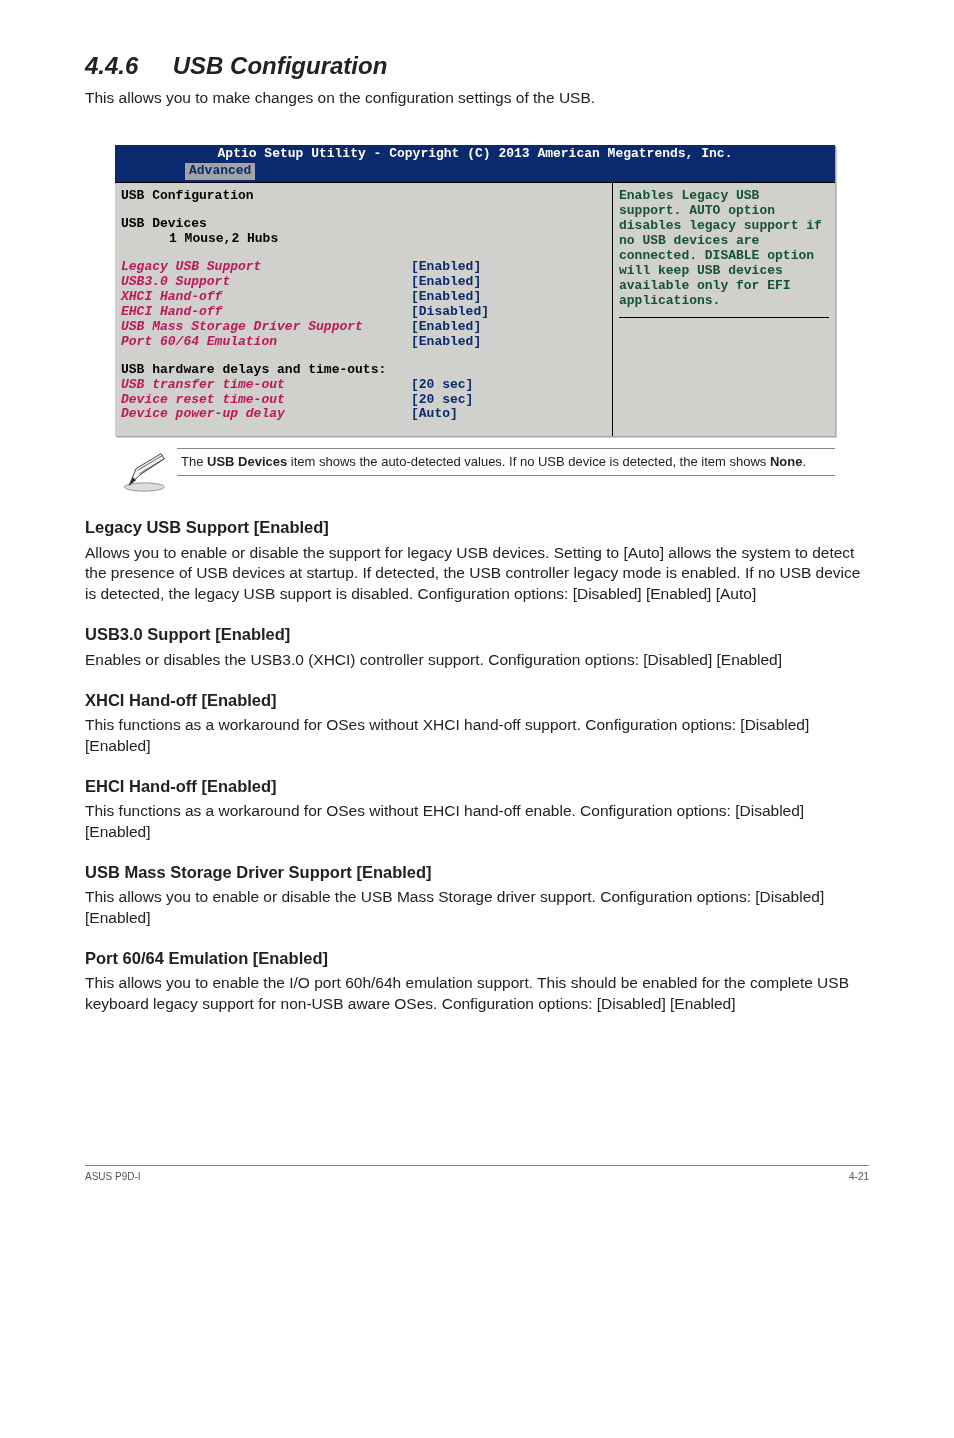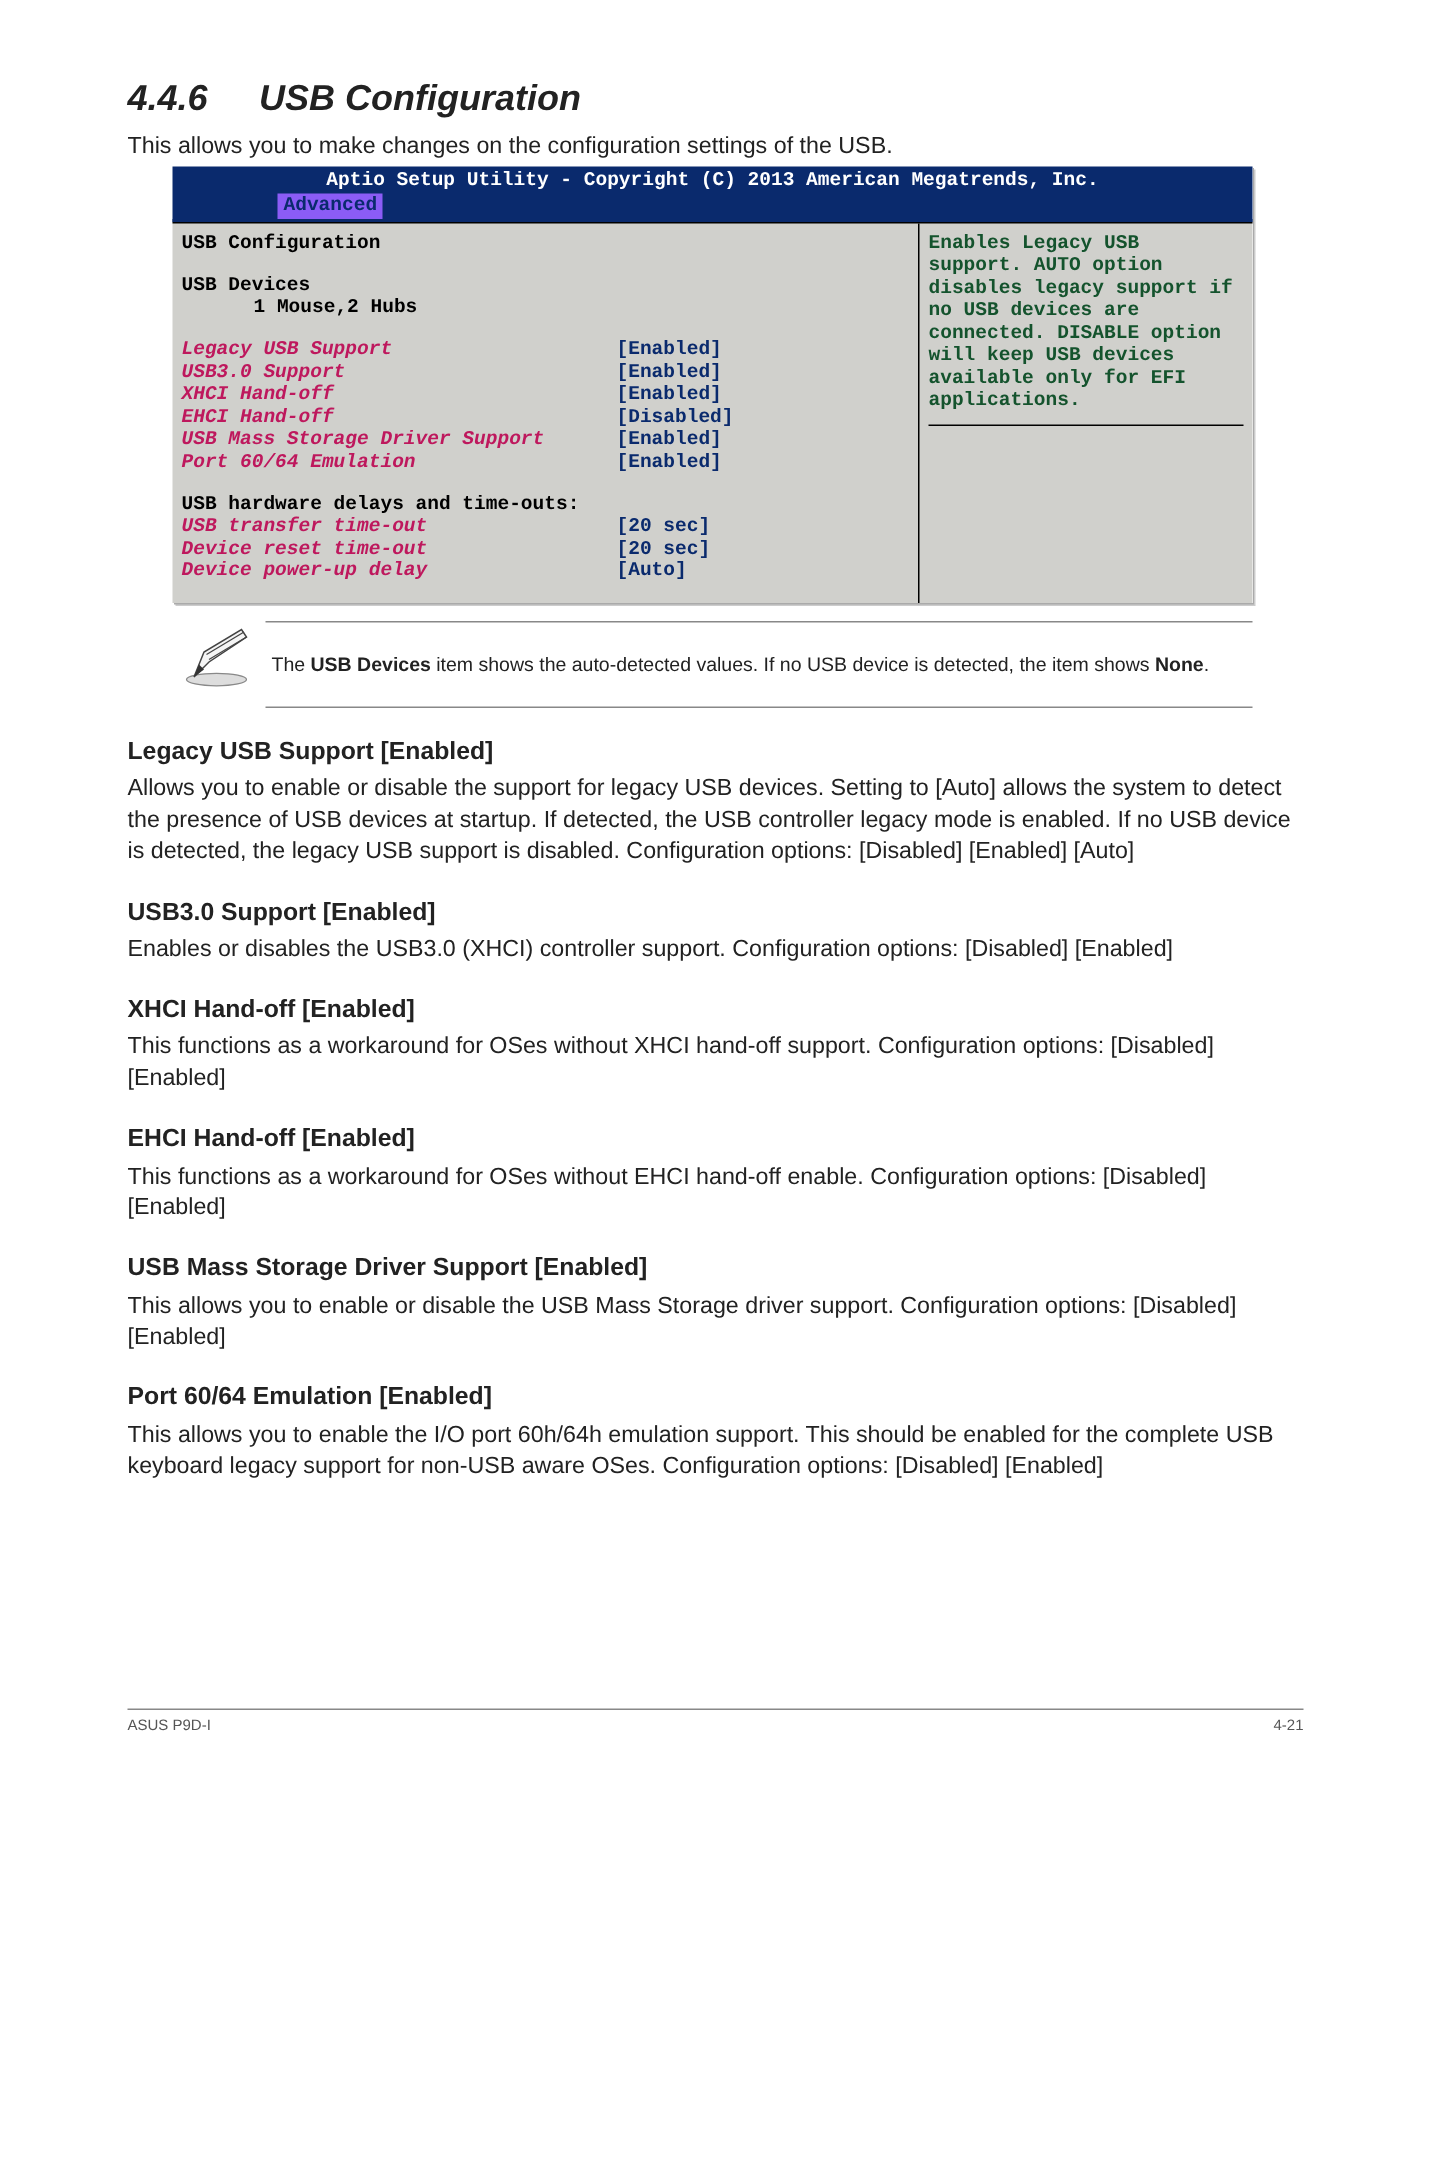--- a/index.html
+++ b/index.html
@@ -16,21 +16,21 @@
     font-size: 24px;
     font-weight: bold;
     display: inline-block;
     margin-right: 30px;
   }
   .h-title {
     font-size: 24px;
     font-weight: bold;
   }
   .h-row { margin-bottom: 6px; font-style: italic; }
-  .intro { margin-bottom: 2px; }
+  .intro { margin-bottom: 36px; }
   .bios-outer {
     width: 720px;
     margin-left: 30px;
     box-shadow: 1px 1px 0 #aaa, 2px 2px 0 #ccc;
     font-family: "Courier New", monospace;
     font-size: 13px;
     line-height: 1.15;
     font-weight: bold;
   }
   .bios-top {
@@ -41,21 +41,21 @@
   .bios-top-line1 {
     text-align: center;
     padding: 2px 0 1px 0;
     white-space: pre;
   }
   .bios-tabrow {
     display: flex;
   }
   .bios-tab-pad { width: 70px; }
   .bios-tab {
-    background: #8b5cf6;
+    background: #a3a3a3;
     color: #0a2a6d;
     padding: 1px 4px 1px 4px;
   }
   .bios-body {
     background: #d0d0cc;
     color: #000;
     display: flex;
     border-top: 1px solid #000;
   }
   .bios-left {
@@ -93,21 +93,21 @@
   .note-icon {
     width: 62px;
     flex: 0 0 62px;
     text-align: center;
     padding-top: 4px;
   }
   .note-text {
     flex: 1;
     border-top: 1px solid #888;
     border-bottom: 1px solid #888;
-    padding: 19px 4px;
+    padding: 4px 4px;
     font-size: 13px;
     line-height: 1.35;
   }
   h3.sub {
     font-size: 16.5px;
     margin: 18px 0 4px 0;
   }
   p.body { margin: 0 0 2px 0; }
   .footer {
     display: flex;

